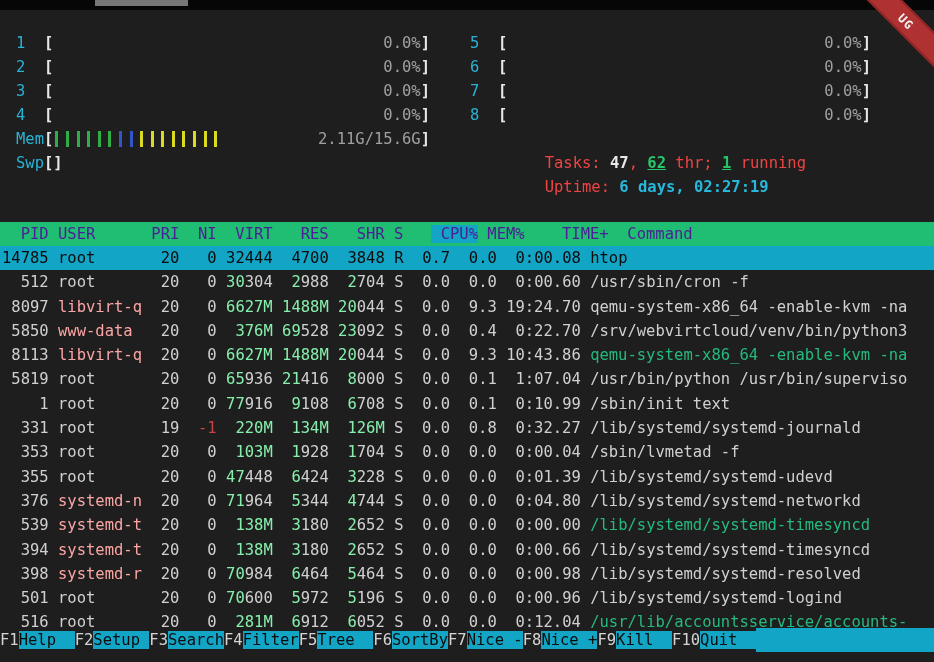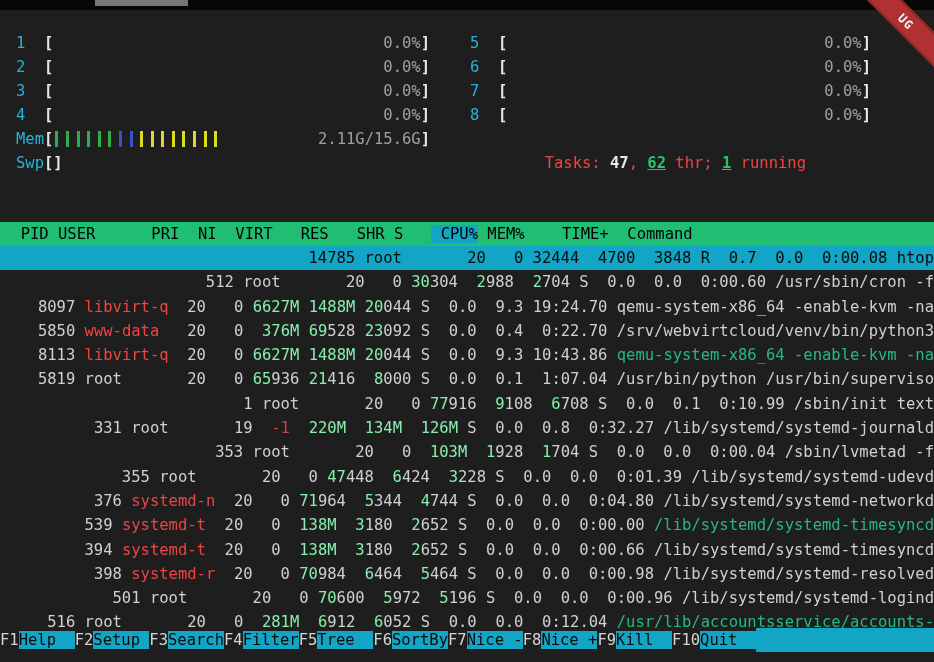--- a/index.html
+++ b/index.html
@@ -32,26 +32,26 @@
   
   .sline{height:24px;line-height:24px;white-space:pre;}
   .cy{color:#ef4444;}
   .cyb{color:#29b8db;font-weight:bold;}
   .cyd{color:#2596b8;}
   .wb{color:#e8e8e8;font-weight:bold;}
   .gb{color:#27c46a;font-weight:bold;text-decoration:underline;}
   
   .ptable{position:absolute;top:222px;left:0;width:934px;}
   .phead{height:24px;line-height:24px;white-space:pre;background:#1fbe72;color:#0d0d0d;padding-left:2px;overflow:hidden;}
-  .phead .hcell{color:#000000;text-align:right;}
+  .phead .hcell{color:#4c1d95;text-align:right;}
   .phead .sortcell{background:#12a5c6;margin-left:28px;}
-  .prow{height:24.3px;line-height:24.3px;white-space:pre;padding-left:2px;overflow:hidden;text-align:right;}
+  .prow{height:24.3px;line-height:24.3px;white-space:pre;padding-left:2px;overflow:hidden;}
   .prow span{color:#d0d0d0;}
   .prow .hi{color:#86efac;}
-  .prow .dim{color:#ef4444;}
+  .prow .dim{color:#fca5a5;}
   .prow .red{color:#cd4242;}
   .prow .grn{color:#25ba7d;}
   .prow.selected{background:#12a5c6;}
   .prow.selected span{color:#0b0b0b;}
   
   .fbar{position:absolute;left:0;bottom:10px;width:934px;height:24px;line-height:24px;display:flex;white-space:pre;overflow:hidden;}
   .fkey{color:#d4d4d4;}
   .flabel{background:#12a5c6;color:#0c0c0c;}
   .ffill{flex:1;background:#12a5c6;}
 </style>
@@ -86,20 +86,23 @@
     <div class="mcol right">
       <div id="cpus-right">
           <div class="mline"><span class="mlabel">5  </span><span class="br">[</span><span class="mtrack"><span class="mval">0.0%</span></span><span class="br">]</span></div>
           <div class="mline"><span class="mlabel">6  </span><span class="br">[</span><span class="mtrack"><span class="mval">0.0%</span></span><span class="br">]</span></div>
           <div class="mline"><span class="mlabel">7  </span><span class="br">[</span><span class="mtrack"><span class="mval">0.0%</span></span><span class="br">]</span></div>
           <div class="mline"><span class="mlabel">8  </span><span class="br">[</span><span class="mtrack"><span class="mval">0.0%</span></span><span class="br">]</span></div>
         </div>
       <div class="sline">
         <span class="cy">Tasks: </span><span class="wb">47</span><span class="cy">, </span><span class="gb">62</span><span class="cy"> thr; </span><span class="gb">1</span><span class="cy"> running</span>
       </div>
+      <div class="sline">
+        <span class="cy">Uptime: </span><span class="cyb">6 days, 02:27:19</span>
+      </div>
     </div>
   </div>
 
   <div class="ptable">
     <div class="phead" id="phead"><span class="hcell">  PID</span><span class="hcell"> USER     </span><span class="hcell"> PRI</span><span class="hcell">  NI</span><span class="hcell">  VIRT</span><span class="hcell">   RES</span><span class="hcell">   SHR</span><span class="hcell"> S</span><span class="hcell sortcell"> CPU%</span><span class="hcell"> MEM%</span><span class="hcell">    TIME+</span><span class="hcell">  Command</span></div>
     <div id="prows">
         <div class="prow selected"><span>14785</span><span> </span><span>root     </span><span> </span><span> 20</span><span> </span><span>  0</span><span> </span><span class="hi">32</span><span>444</span><span> </span><span> </span><span class="hi">4</span><span>700</span><span> </span><span> </span><span class="hi">3</span><span>848</span><span> </span><span>R</span><span> </span><span> 0.7</span><span> </span><span> 0.0</span><span> </span><span> 0:00.08</span><span> </span><span>htop</span></div>
         <div class="prow"><span>  512</span><span> </span><span>root     </span><span> </span><span> 20</span><span> </span><span>  0</span><span> </span><span class="hi">30</span><span>304</span><span> </span><span> </span><span class="hi">2</span><span>988</span><span> </span><span> </span><span class="hi">2</span><span>704</span><span> </span><span>S</span><span> </span><span> 0.0</span><span> </span><span> 0.0</span><span> </span><span> 0:00.60</span><span> </span><span>/usr/sbin/cron -f</span></div>
         <div class="prow"><span> 8097</span><span> </span><span class="dim">libvirt-q</span><span> </span><span> 20</span><span> </span><span>  0</span><span> </span><span class="hi">6627M</span><span> </span><span class="hi">1488M</span><span> </span><span class="hi">20</span><span>044</span><span> </span><span>S</span><span> </span><span> 0.0</span><span> </span><span> 9.3</span><span> </span><span>19:24.70</span><span> </span><span>qemu-system-x86_64 -enable-kvm -na</span></div>
         <div class="prow"><span> 5850</span><span> </span><span class="dim">www-data </span><span> </span><span> 20</span><span> </span><span>  0</span><span> </span><span> </span><span class="hi">376M</span><span> </span><span class="hi">69</span><span>528</span><span> </span><span class="hi">23</span><span>092</span><span> </span><span>S</span><span> </span><span> 0.0</span><span> </span><span> 0.4</span><span> </span><span> 0:22.70</span><span> </span><span>/srv/webvirtcloud/venv/bin/python3</span></div>

